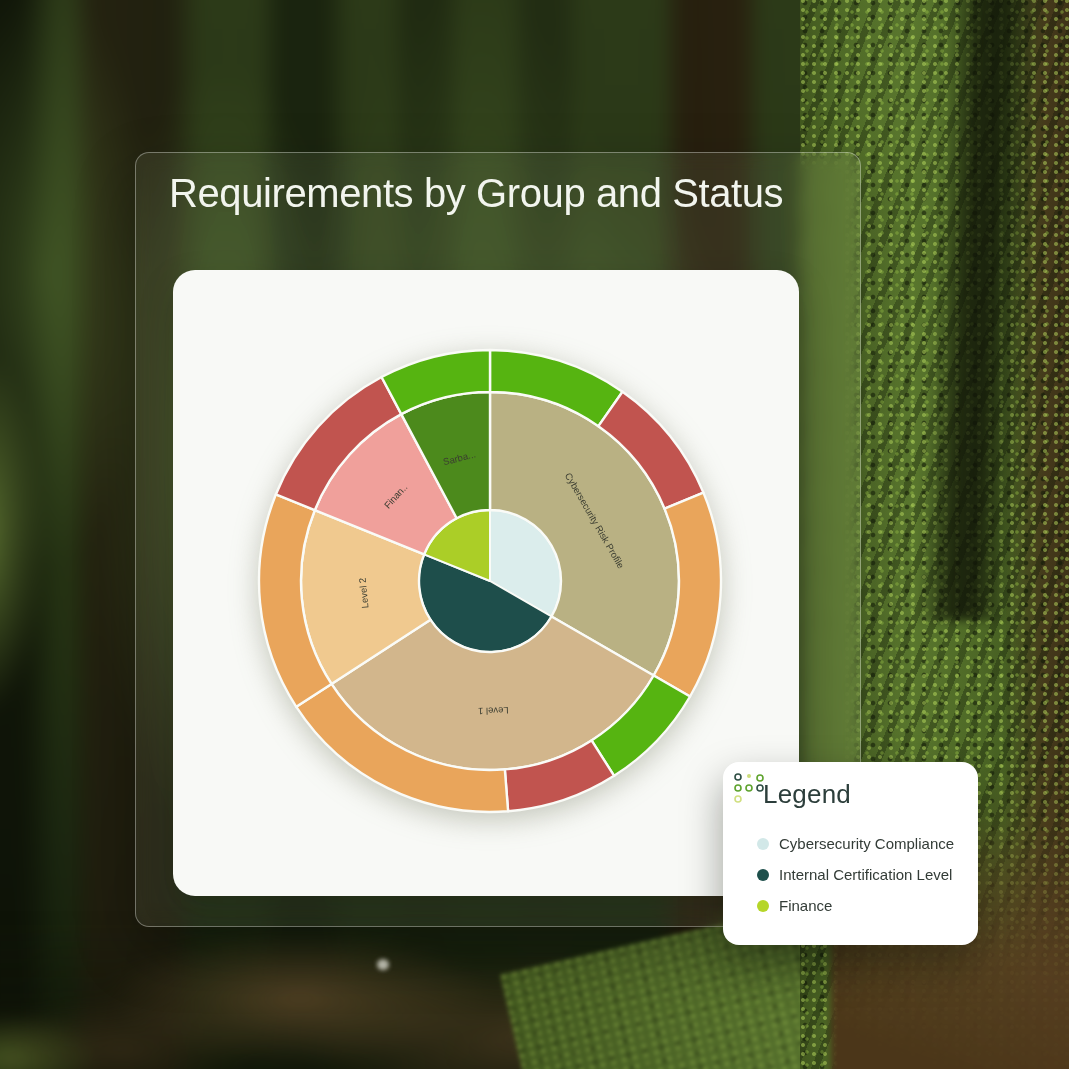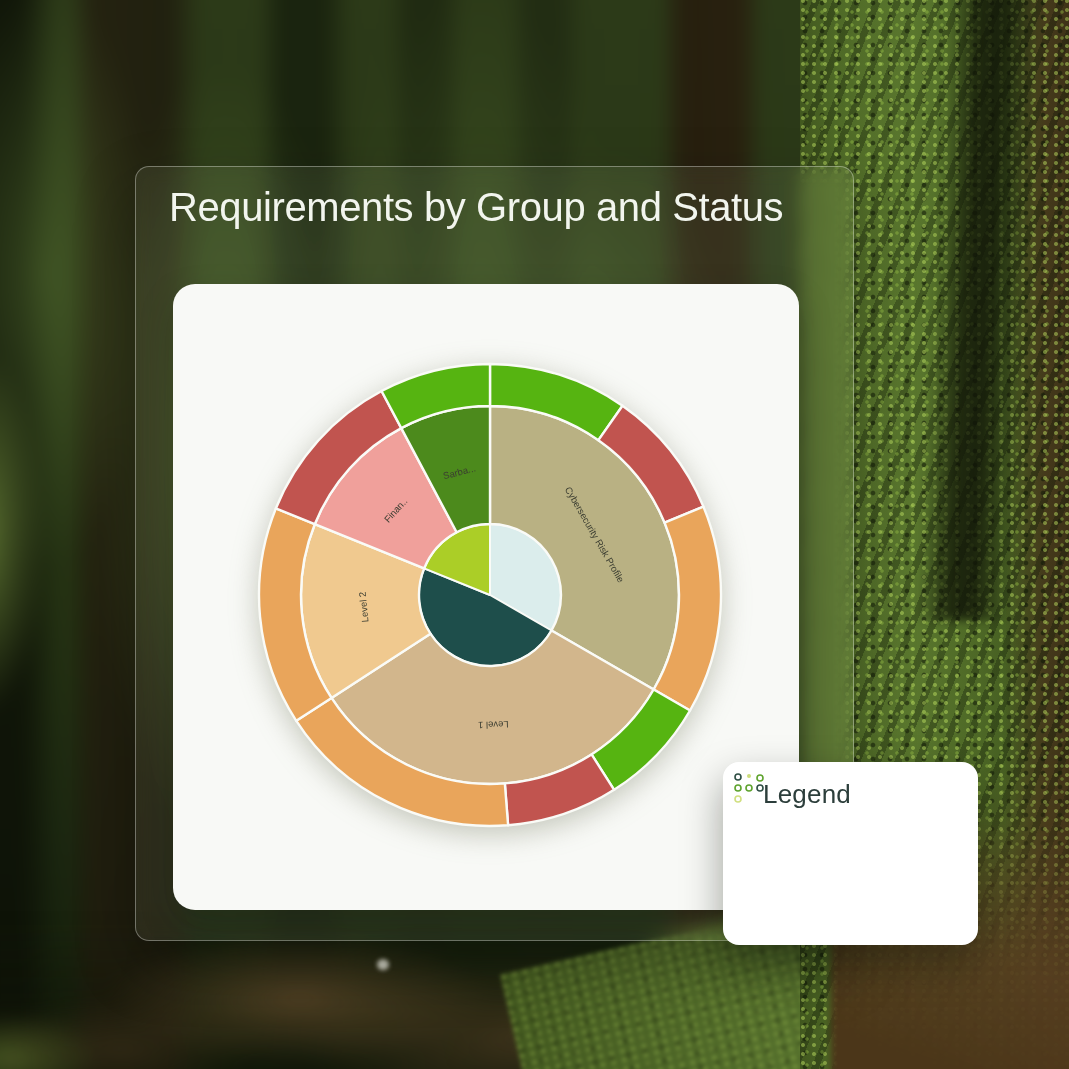--- a/index.html
+++ b/index.html
@@ -64,27 +64,28 @@
     background:linear-gradient(90deg, rgba(0,0,0,0), rgba(14,18,6,.75) 35%, rgba(14,18,6,.8) 60%, rgba(0,0,0,0));
   }
   .bark-corner{
     position:absolute;right:-12px;bottom:-12px;width:250px;height:340px;filter:blur(3px);
     background:
       linear-gradient(200deg, rgba(0,0,0,0) 25%, rgba(86,62,32,.85) 58%, #4b3619 88%),
       radial-gradient(at 100% 100%, rgba(90,65,32,.9), rgba(0,0,0,0) 70%);
   }
   
   .glass-panel{
-    position:absolute;left:135px;top:166px;width:717px;height:773px;
+    position:absolute;left:135px;top:152px;width:717px;height:773px;
     border-radius:14px;border:1px solid rgba(255,255,255,.34);
     background:rgba(205,215,195,.08);
     -webkit-backdrop-filter:blur(9px) brightness(1.08);
     backdrop-filter:blur(9px) brightness(1.08);
     box-shadow:0 24px 60px rgba(0,0,0,.28);
     z-index:2;
+    padding-left:7px;
   }
   .panel-title{
     position:absolute;left:33px;top:16px;margin:0;
     font-size:40px;line-height:48px;font-weight:400;letter-spacing:-0.4px;
     color:#f2f5ee;
   }
   
   .chart-card{
     position:absolute;left:37px;top:117px;width:626px;height:626px;
     background:#f8f9f6;border-radius:22px;
@@ -167,13 +168,27 @@
   <svg class="dot-grid" width="36" height="36" viewBox="0 0 36 36">
     <circle cx="6" cy="6" r="3" fill="none" stroke="#2f4f45" stroke-width="1.6"></circle>
     <circle cx="17" cy="5" r="2" fill="#cddd7a"></circle>
     <circle cx="28" cy="7" r="3" fill="none" stroke="#5ea32e" stroke-width="1.6"></circle>
     <circle cx="6" cy="17" r="3" fill="none" stroke="#5ea32e" stroke-width="1.6"></circle>
     <circle cx="17" cy="17" r="3" fill="none" stroke="#5ea32e" stroke-width="1.6"></circle>
     <circle cx="28" cy="17" r="3" fill="none" stroke="#2f4f45" stroke-width="1.6"></circle>
     <circle cx="6" cy="28" r="3" fill="none" stroke="#bcd24a" stroke-width="1.6" opacity=".7"></circle>
   </svg>
   <h2 class="legend-title">Legend</h2>
+  <ul class="legend-items">
+    <li class="legend-item">
+      <span class="legend-dot" style="background: rgb(210, 232, 232);"></span>
+      <span>Cybersecurity Compliance</span>
+    </li>
+    <li class="legend-item">
+      <span class="legend-dot" style="background: rgb(29, 79, 75);"></span>
+      <span>Internal Certification Level</span>
+    </li>
+    <li class="legend-item">
+      <span class="legend-dot" style="background: rgb(181, 214, 41);"></span>
+      <span>Finance</span>
+    </li>
+  </ul>
 </aside>
 
 </body></html>

